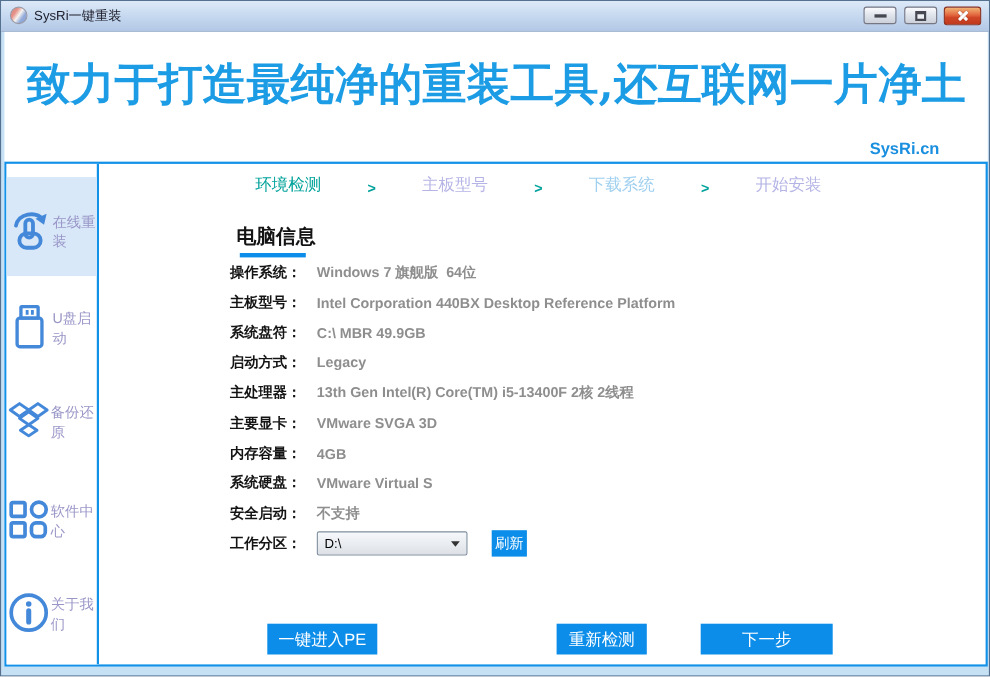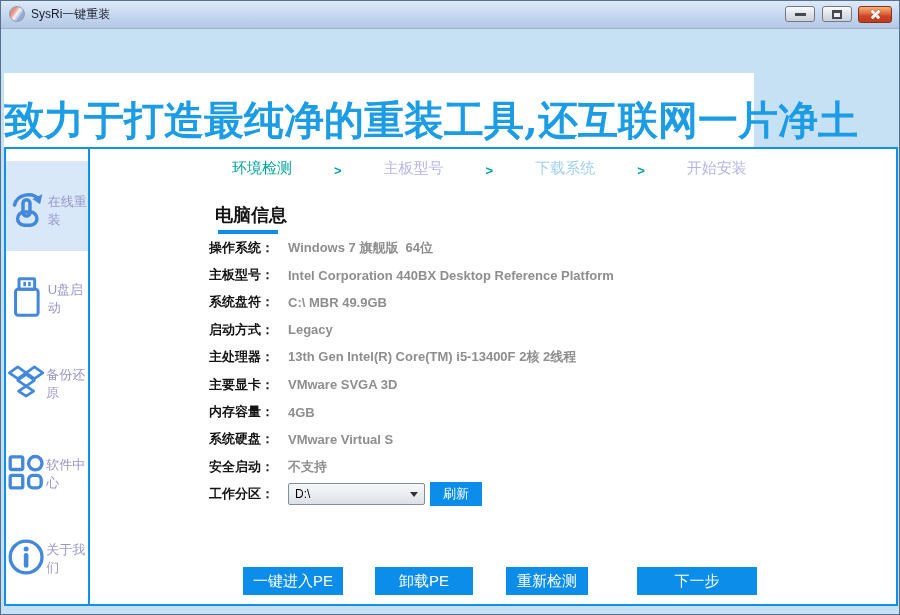--- a/index.html
+++ b/index.html
@@ -12,21 +12,21 @@
   .win-btn.min{right:84px;width:30px;background:linear-gradient(180deg,#fafbfd,#dfe3ea 50%,#ccd1da);}
   .win-btn.max{right:47px;width:30px;background:linear-gradient(180deg,#fafbfd,#dfe3ea 50%,#ccd1da);}
   .win-btn.close{right:7px;width:34px;height:17px;border:1px solid #8c2e1c;background:linear-gradient(180deg,#f2b474 0%,#e2663f 45%,#cf4526 60%,#c03a1e 100%);}
   .g-min{width:11px;height:3px;background:#474752;}
   .g-max{width:10px;height:9px;border:2px solid #474752;border-top-width:3px;box-sizing:border-box;background:#eceff4;}
   .g-close{position:relative;width:13px;height:13px;}
   .g-close::before,.g-close::after{content:"";position:absolute;left:1px;top:5px;width:11px;height:2.6px;background:#fff;border-radius:1px;box-shadow:0 0 1px #7e2413;}
   .g-close::before{transform:rotate(45deg);}
   .g-close::after{transform:rotate(-45deg);}
   
-  .banner{position:absolute;left:3px;top:28px;width:750px;height:118px;background:#ffffff;margin-top:44px;}
+  .banner{position:absolute;left:3px;top:28px;width:894px;height:118px;background:#ffffff;}
   .slogan{margin-top:20px;text-align:center;font-family:"DejaVu Serif",serif;font-weight:bold;font-size:40px;color:#1b9ce4;letter-spacing:0px;white-space:nowrap;}
   .site{position:absolute;right:44px;top:98px;font-size:15px;font-weight:bold;color:#1a8fdf;}
   
   .main{position:absolute;left:3px;top:146px;width:894px;height:459px;background:#ffffff;border:2px solid #1291e9;box-sizing:border-box;}
   
   .sidebar{position:absolute;left:0;top:0;bottom:0;width:82px;border-right:2px solid #1291e9;background:#fff;}
   .side-item{position:absolute;left:0;width:82px;display:flex;flex-direction:row;align-items:center;cursor:pointer;}
   .side-item.active{background:#d8e8f8;}
   .side-item svg{display:block;}
   .side-label{font-size:13px;color:#9a96c8;margin-top:3px;}
@@ -39,21 +39,21 @@
   .section-underline{position:absolute;left:212px;top:81px;width:60px;height:4px;background:#0c8de9;}
   
   .info{position:absolute;left:203px;top:85px;}
   .row{height:27.4px;display:flex;align-items:center;}
   .lbl{width:79px;font-size:13px;font-weight:bold;color:#141414;white-space:pre;}
   .val{font-size:13px;font-weight:bold;color:#8e8e8e;white-space:pre;}
   
   .combo{width:137px;height:22px;border:1px solid #7e8e9e;border-radius:2px;background:linear-gradient(180deg,#f6f8fa 0%,#ebeef2 45%,#dde1e6 100%);display:flex;align-items:center;position:relative;box-sizing:border-box;cursor:pointer;}
   .combo-text{font-size:12px;color:#000;padding-left:6px;}
   .combo-arrow{position:absolute;right:6px;top:8px;width:0;height:0;border-left:4px solid transparent;border-right:4px solid transparent;border-top:5px solid #333;}
-  .refresh{margin-left:5px;width:52px;height:24px;background:#0c8de9;color:#fff;border:none;font-size:13px;padding:0;cursor:pointer;font-family:"Liberation Sans",sans-serif;}
+  .refresh{margin-left:22px;width:32px;height:24px;background:#0c8de9;color:#fff;border:none;font-size:13px;padding:0;cursor:pointer;font-family:"Liberation Sans",sans-serif;}
   
   .action{position:absolute;top:418px;height:28px;background:#0c8de9;color:#ffffff;border:none;font-size:15px;display:flex;align-items:center;justify-content:center;cursor:pointer;font-family:"Liberation Sans",sans-serif;}
   .a0{left:237px;width:100px;}
   .a1{left:369px;width:98px;}
   .a2{left:500px;width:82px;text-align:right;}
   .a3{left:631px;width:120px;}
 </style>
 </head>
 <body>
 
@@ -187,18 +187,17 @@
         <span class="lbl">工作分区：</span>
         <div class="combo">
           <span class="combo-text">D:\</span>
           <span class="combo-arrow"></span>
         </div>
         <button class="refresh">刷新</button>
       </div>
     </div>
 
     <button class="action a0">一键进入PE</button>
-    <button class="action a1">卸载PE</button>
     <button class="action a2">重新检测</button>
     <button class="action a3">下一步</button>
 
   </div>
 </div>
 
 </body></html>

